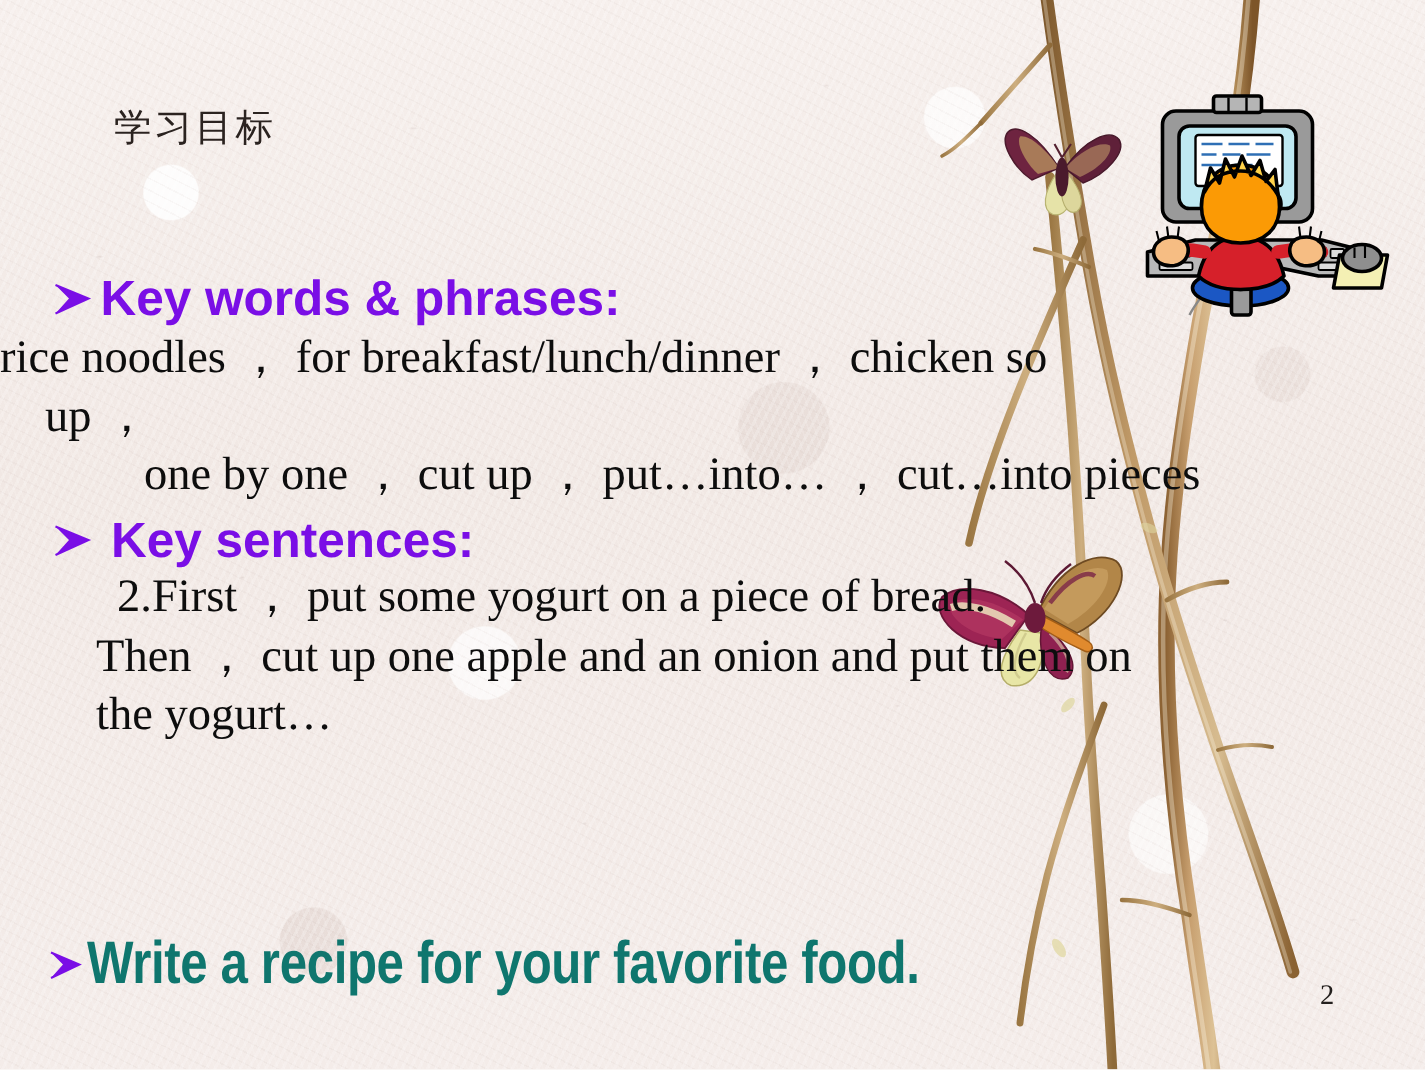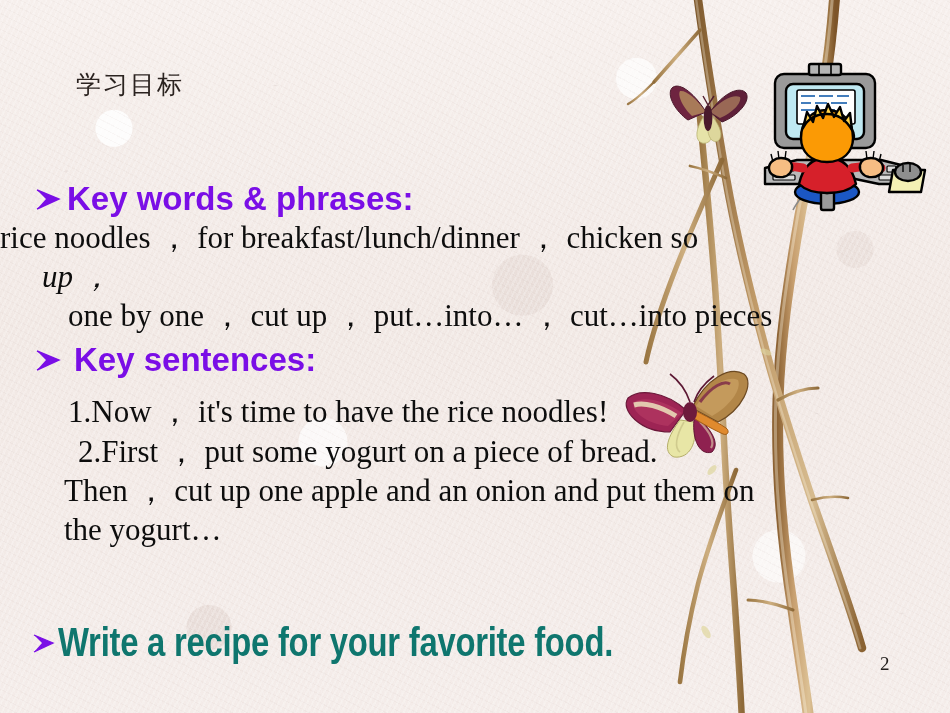--- a/index.html
+++ b/index.html
@@ -103,36 +103,36 @@
     line-height: 1.02;
     white-space: nowrap;
   }
   .head-line .bullet {
     flex: 0 0 auto;
     width: 30px;
     height: 30px;
     margin-right: 5px;
   }
   .head-line.h1 { padding-left: 32px; margin-bottom: 2px; }
-  .head-line.h2 { padding-left: 32px; margin-top: 8px; margin-bottom: 16px; }
+  .head-line.h2 { padding-left: 32px; margin-top: 8px; margin-bottom: 1px; }
   .head-line.h2 .label { padding-left: 7px; }
 
   .txt {
     font-family: "Liberation Serif", serif;
     font-size: 31px;
     color: #121212;
     line-height: 1.26;
     white-space: nowrap;
     color: #0d0d0d;
   }
   .txt.ind-a { }
-  .txt.ind-c { padding-left: 68px; }
+  .txt.ind-c { padding-left: 68px; margin-left: 28px; }
   .txt.ind-d { padding-left: 78px; }
   .txt.ind-e { padding-left: 64px; }
-  .txt.flush  { padding-left: 42px; font-style: italic; }
+  .txt.flush  { padding-left: 30px; }
 
   .final-line {
     display: flex;
     align-items: center;
     position: absolute;
     left: 30px;
     top: 620px;
     font-family: "Liberation Sans", sans-serif;
     font-weight: bold;
     font-size: 40px;
@@ -369,21 +369,20 @@
     <div class="txt flush">up ，</div>
     <div class="txt ind-c">one by one ，  cut up ，  put…into… ，  cut…into pieces</div>
 
     <div class="head-line h2">
       <svg class="bullet" viewBox="0 0 30 30">
         <path d="M5 6 L27 15 L5 25 L14 15 Z" fill="#7a0ee6"></path>
         <path d="M5 6 L27 15 L5 25" fill="none" stroke="#7a0ee6" stroke-width="1.4"></path>
       </svg>
       <span class="label">Key sentences:</span>
     </div>
-    <div class="txt ind-c">1.Now ，  it's time to have the rice noodles!</div>
     <div class="txt ind-d">2.First ，  put some yogurt on a piece of bread.</div>
     <div class="txt ind-e">Then ，  cut up one apple and an onion and put them on</div>
     <div class="txt ind-e">the yogurt…</div>
   </div>
 
   <div class="final-line">
     <svg class="bullet" viewBox="0 0 26 26">
       <path d="M4 5 L23 13 L4 22 L12 13 Z" fill="#7a0ee6"></path>
       <path d="M4 5 L23 13 L4 22" fill="none" stroke="#7a0ee6" stroke-width="1.3"></path>
     </svg>

